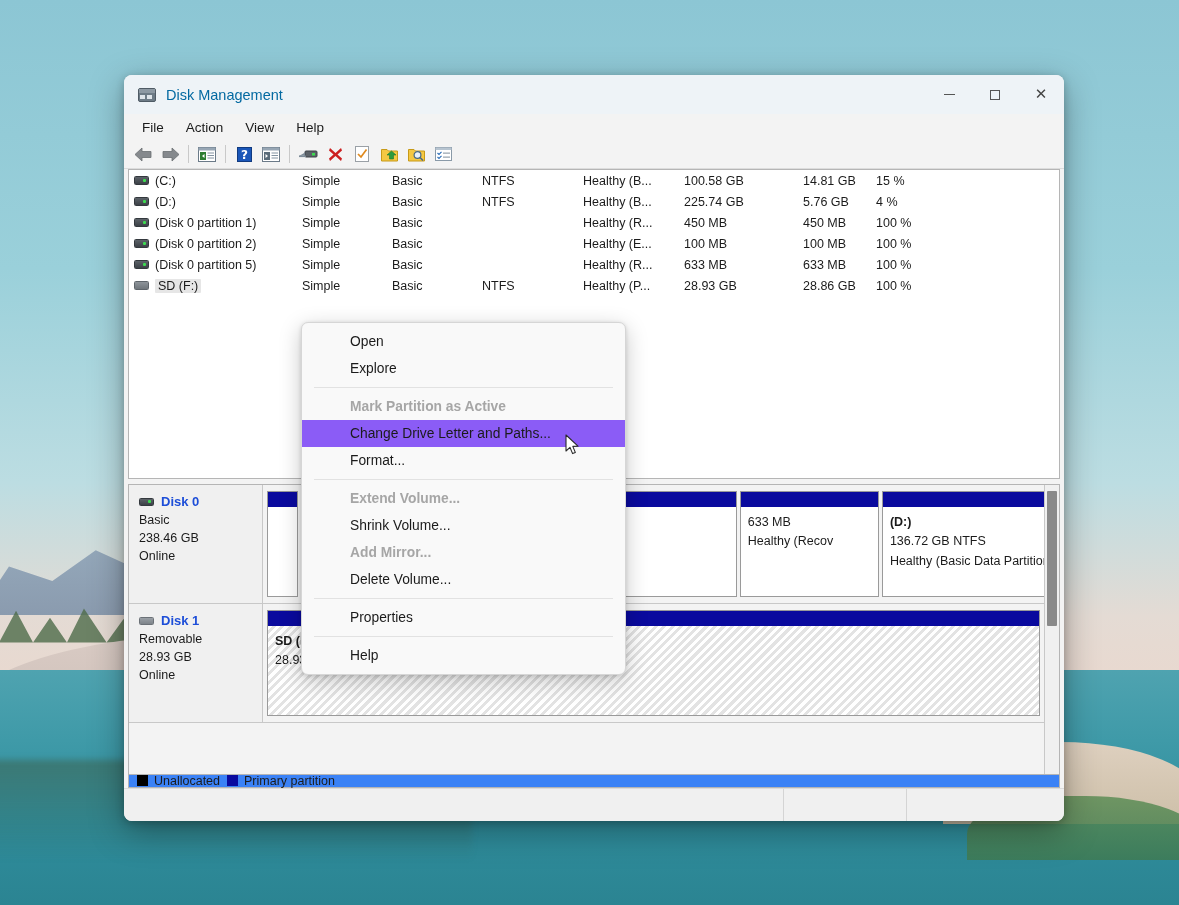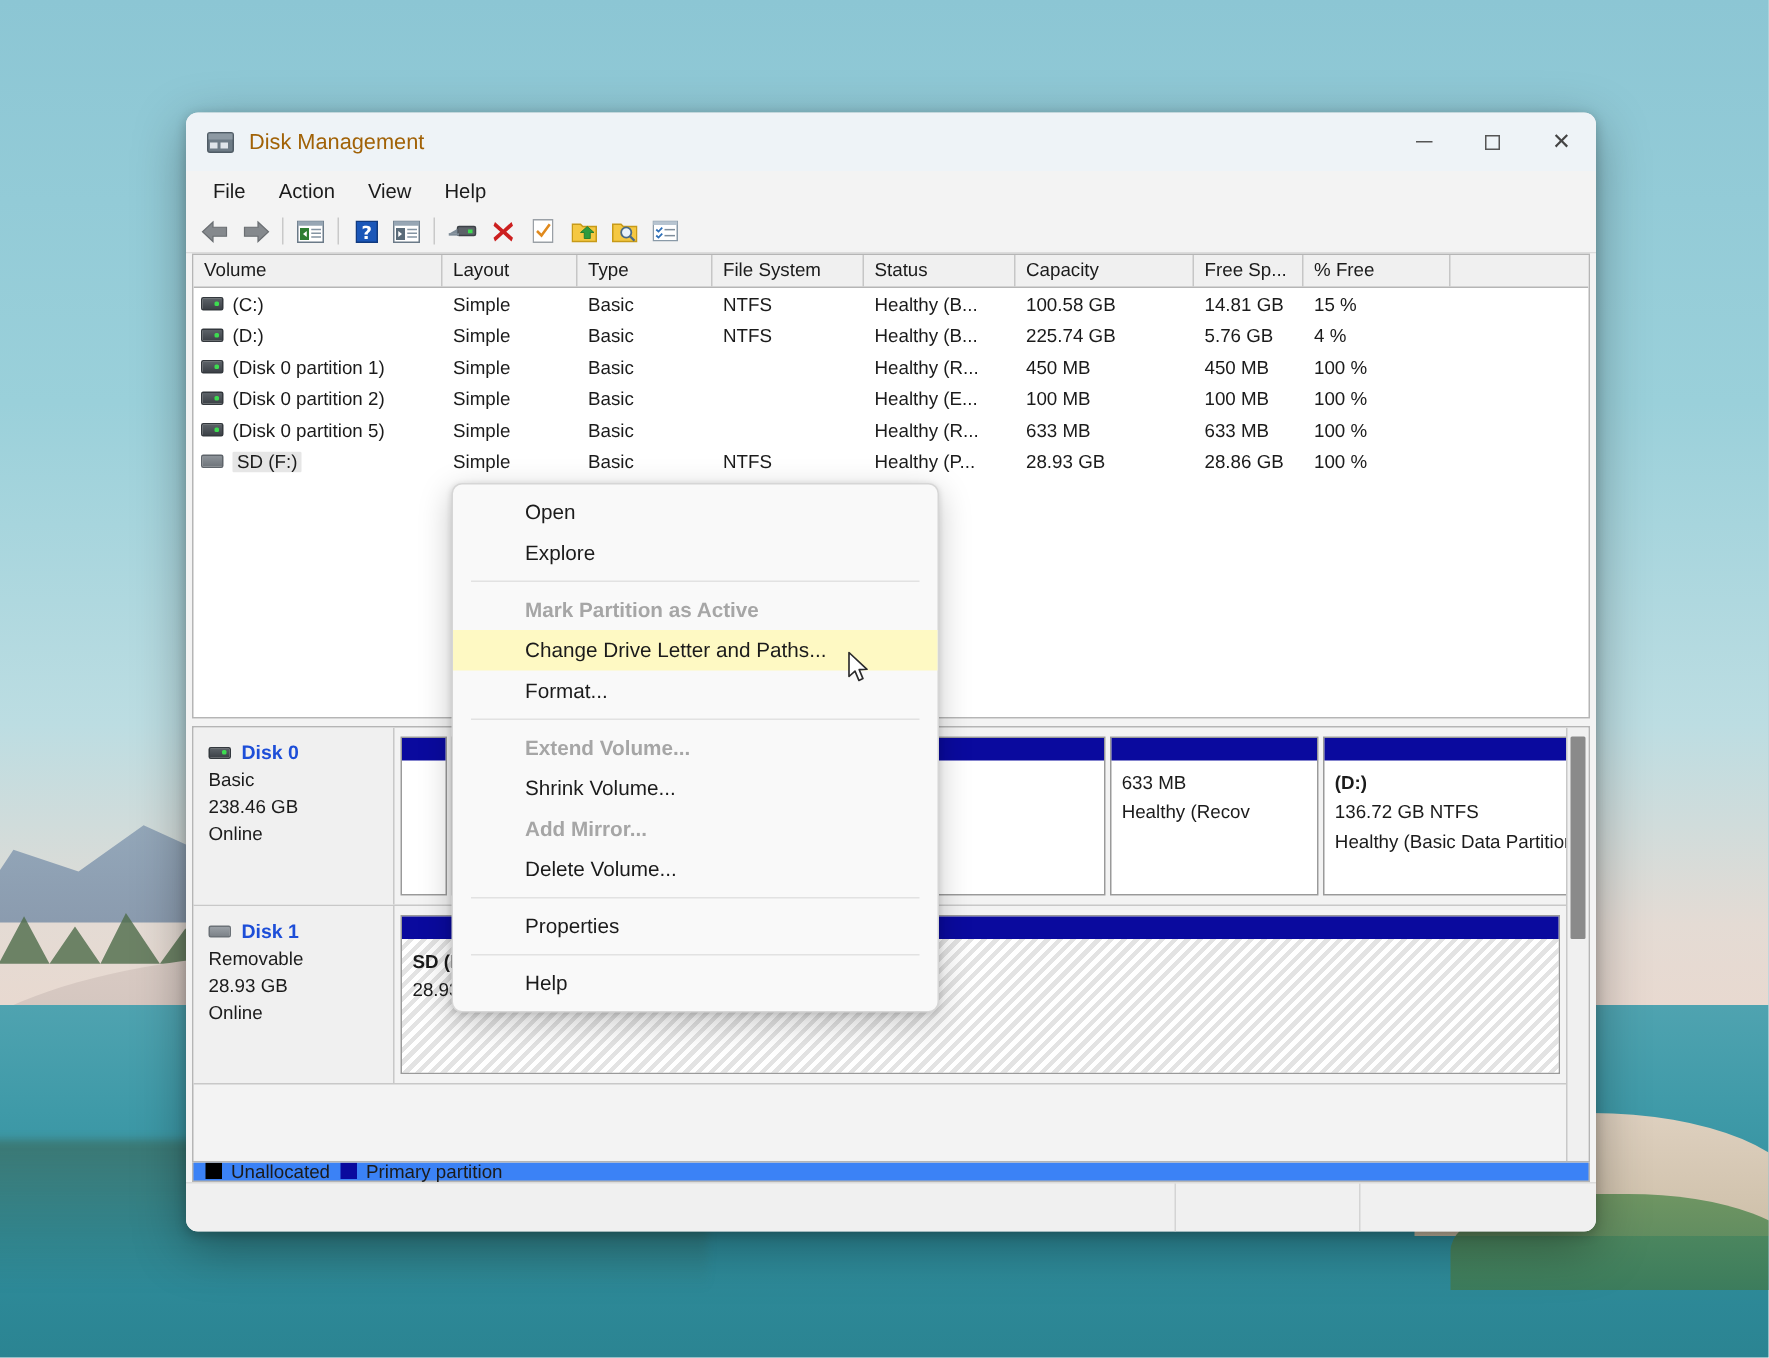--- a/index.html
+++ b/index.html
@@ -75,21 +75,21 @@
   }
   .title-icon .slot{
     position:absolute; left:2px; top:7px; width:5px; height:4px; background:#dfe5ea;
   }
   .title-icon .slot2{
     position:absolute; left:9px; top:7px; width:5px; height:4px; background:#dfe5ea;
   }
   .title-icon .top{
     position:absolute; left:1px; top:1px; right:1px; height:4px; background:#8d99a3;
   }
-  .title-text{ margin-left:10px; font-size:14.5px; color:#a16207; }
+  .title-text{ margin-left:10px; font-size:14.5px; color:#0369a1; }
   .wbtns{ position:absolute; right:0; top:0; height:39px; display:flex; }
   .wbtn{
     width:46px; height:39px; display:flex; align-items:center; justify-content:center;
     color:#3a3a3a;
   }
   .wbtn .min{ width:11px; height:1px; background:#555; }
   .wbtn .max{ width:10px; height:10px; border:1px solid #555; }
   .wbtn .cls{ font-size:15px; line-height:1; color:#444; font-family:"DejaVu Sans",sans-serif; }
 
   
@@ -229,21 +229,21 @@
     position:absolute; left:301px; top:322px; width:325px;
     background:#f9f9f9; border:1px solid #d6d6d6; border-radius:7px;
     box-shadow:0 6px 22px rgba(0,0,0,.22), 0 1px 4px rgba(0,0,0,.14);
     padding:5px 0; z-index:50;
   }
   .cmi{
     height:27px; display:flex; align-items:center; padding-left:48px;
     font-size:13.8px; color:#1b1b1b;
   }
   .cmi.dis{ color:#a6a6a6;font-weight:bold; }
-  .cmi.hl{ background:#fef9c3; }
+  .cmi.hl{ background:#8b5cf6; }
   .csep{ height:1px; background:#e2e2e2; margin:5px 12px; }
 
   
   #cursor{ position:absolute; left:565px; top:434px; z-index:60; }
 </style>
 </head>
 <body>
 
 <div id="wallpaper">
   <div class="wp-sky"></div>
@@ -368,31 +368,20 @@
         <path d="M2.5 10 L4 11.4 L6.5 8.8" stroke="#2e6fb8" stroke-width="1.2" fill="none"></path>
         <rect x="8" y="5.6" width="7" height="1" fill="#7f8e9c"></rect>
         <rect x="8" y="9.6" width="7" height="1" fill="#7f8e9c"></rect>
       </svg>
     </div>
   </div>
 
   <div class="content">
 
     <div class="vollist">
-      <div class="vhead">
-        <div class="c0">Volume</div>
-        <div class="c1">Layout</div>
-        <div class="c2">Type</div>
-        <div class="c3">File System</div>
-        <div class="c4">Status</div>
-        <div class="c5">Capacity</div>
-        <div class="c6">Free Sp...</div>
-        <div class="c7">% Free</div>
-        <div class="c8"></div>
-      </div>
       <div id="volrows">
           <div class="vrow">
             <div class="c0">
               <span class="volicon">
                 <i></i>
               </span>
               <span>(C:)</span>
             </div>
             <div class="c1">Simple</div>
             <div class="c2">Basic</div>

